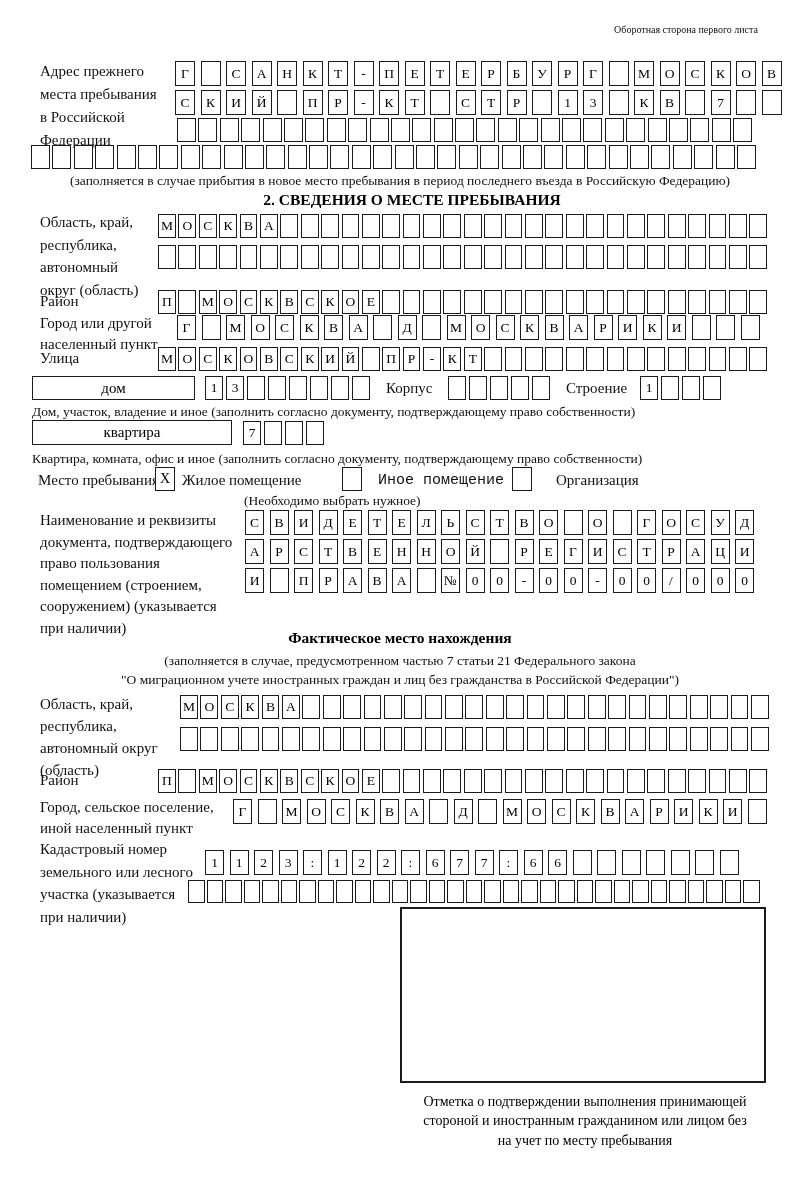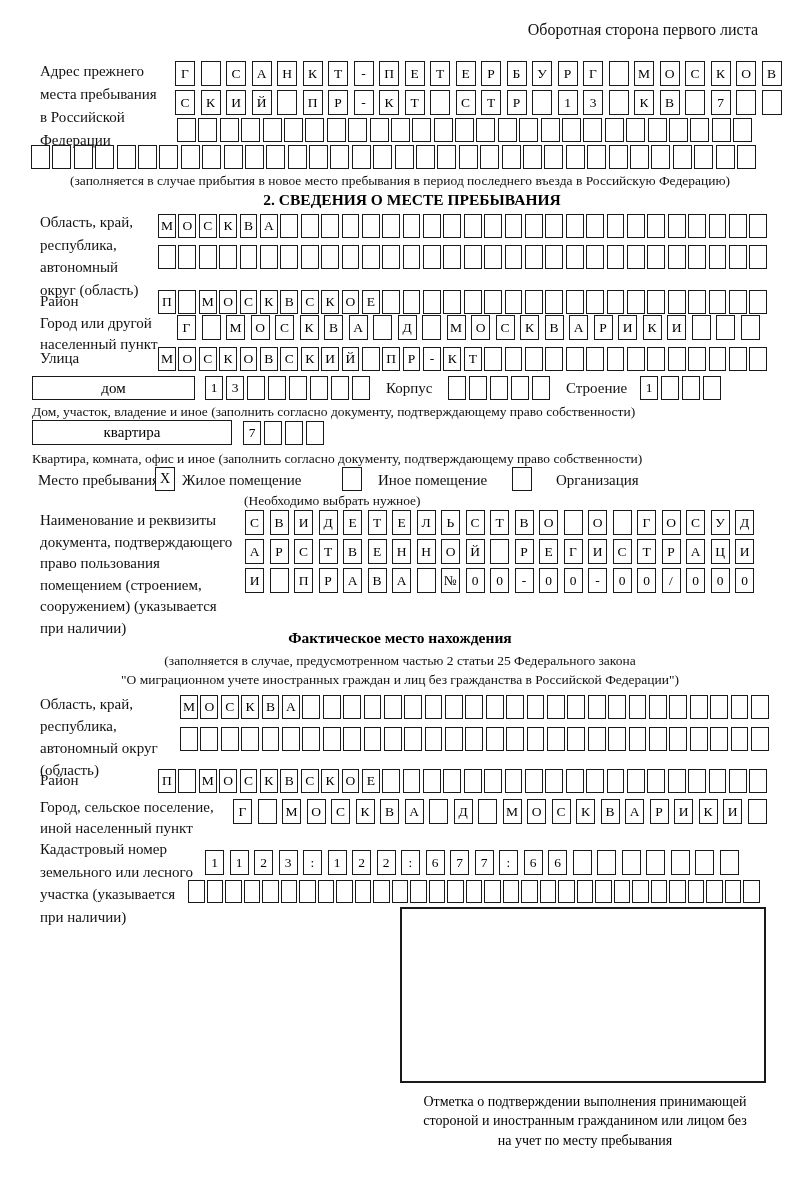--- a/index.html
+++ b/index.html
@@ -26,21 +26,21 @@
             display:flex;align-items:center;justify-content:center;font-size:14px;background:#fff;}
   .stampbox{border:2px solid #1a1a1a;box-sizing:border-box;background:#fff;}
   .stampcap{font-size:14px;line-height:19.3px;text-align:center;}
   .lline{white-space:nowrap;}
 </style>
 </head>
 <body>
 
 <div class="page">
 
-  <div class="abs lbl" style="top:18px;right:42px;font-size:16px;">Оборотная сторона первого листа</div>
+  <div class="abs lbl" style="top:18px;right:42px;font-size:10px;">Оборотная сторона первого листа</div>
 
   <div class="abs lbl" style="left:40px;top:60px;">
       <div class="lline">Адрес прежнего</div>
       <div class="lline">места пребывания</div>
       <div class="lline">в Российской</div>
       <div class="lline">Федерации</div>
     </div>
   <div class="abs cells c-big" style="left:175px;top:61px;">
       <span class="cell">Г</span>
       <span class="cell"></span>
@@ -370,21 +370,21 @@
       <span class="cell"></span>
       <span class="cell"></span>
       <span class="cell"></span>
     </div>
   <div class="abs caption" style="left:32px;top:451px;">Квартира, комната, офис и иное (заполнить согласно документу, подтверждающему право собственности)</div>
 
   <div class="abs lbl" style="left:38px;top:469px;">Место пребывания:</div>
   <div class="abs checkbox" style="left:155px;top:467px;">X</div>
   <div class="abs lbl" style="left:182px;top:469px;">Жилое помещение</div>
   <div class="abs checkbox" style="left:342px;top:467px;"></div>
-  <div class="abs lbl" style="left:378px;top:469px;">Иное помещение</div>
+  <div class="abs lbl" style="left:378px;top:469px;font-family:Liberation Mono, monospace;">Иное помещение</div>
   <div class="abs checkbox" style="left:512px;top:467px;"></div>
   <div class="abs lbl" style="left:556px;top:469px;">Организация</div>
   <div class="abs caption" style="left:244px;top:493px;">(Необходимо выбрать нужное)</div>
 
   <div class="abs lbl" style="left:40px;top:510px;line-height:21.5px;">
       <div class="lline">Наименование и реквизиты</div>
       <div class="lline">документа, подтверждающего</div>
       <div class="lline">право пользования</div>
       <div class="lline">помещением (строением,</div>
       <div class="lline">сооружением) (указывается</div>
@@ -454,21 +454,21 @@
       <span class="cell">-</span>
       <span class="cell">0</span>
       <span class="cell">0</span>
       <span class="cell">/</span>
       <span class="cell">0</span>
       <span class="cell">0</span>
       <span class="cell">0</span>
     </div>
 
   <div class="abs title center" style="top:629px;">Фактическое место нахождения</div>
-  <div class="abs caption center" style="top:653px;">(заполняется в случае, предусмотренном частью 2 статьи 25 Федерального закона</div>
+  <div class="abs caption center" style="top:653px;">(заполняется в случае, предусмотренном частью 7 статьи 21 Федерального закона</div>
   <div class="abs caption center" style="top:672px;">"О миграционном учете иностранных граждан и лиц без гражданства в Российской Федерации")</div>
 
   <div class="abs lbl" style="left:40px;top:693px;line-height:22px;">
       <div class="lline">Область, край,</div>
       <div class="lline">республика,</div>
       <div class="lline">автономный округ</div>
       <div class="lline">(область)</div>
     </div>
   <div class="abs cells c-sm" style="left:180px;top:695px;">
       <span class="cell">М</span>

